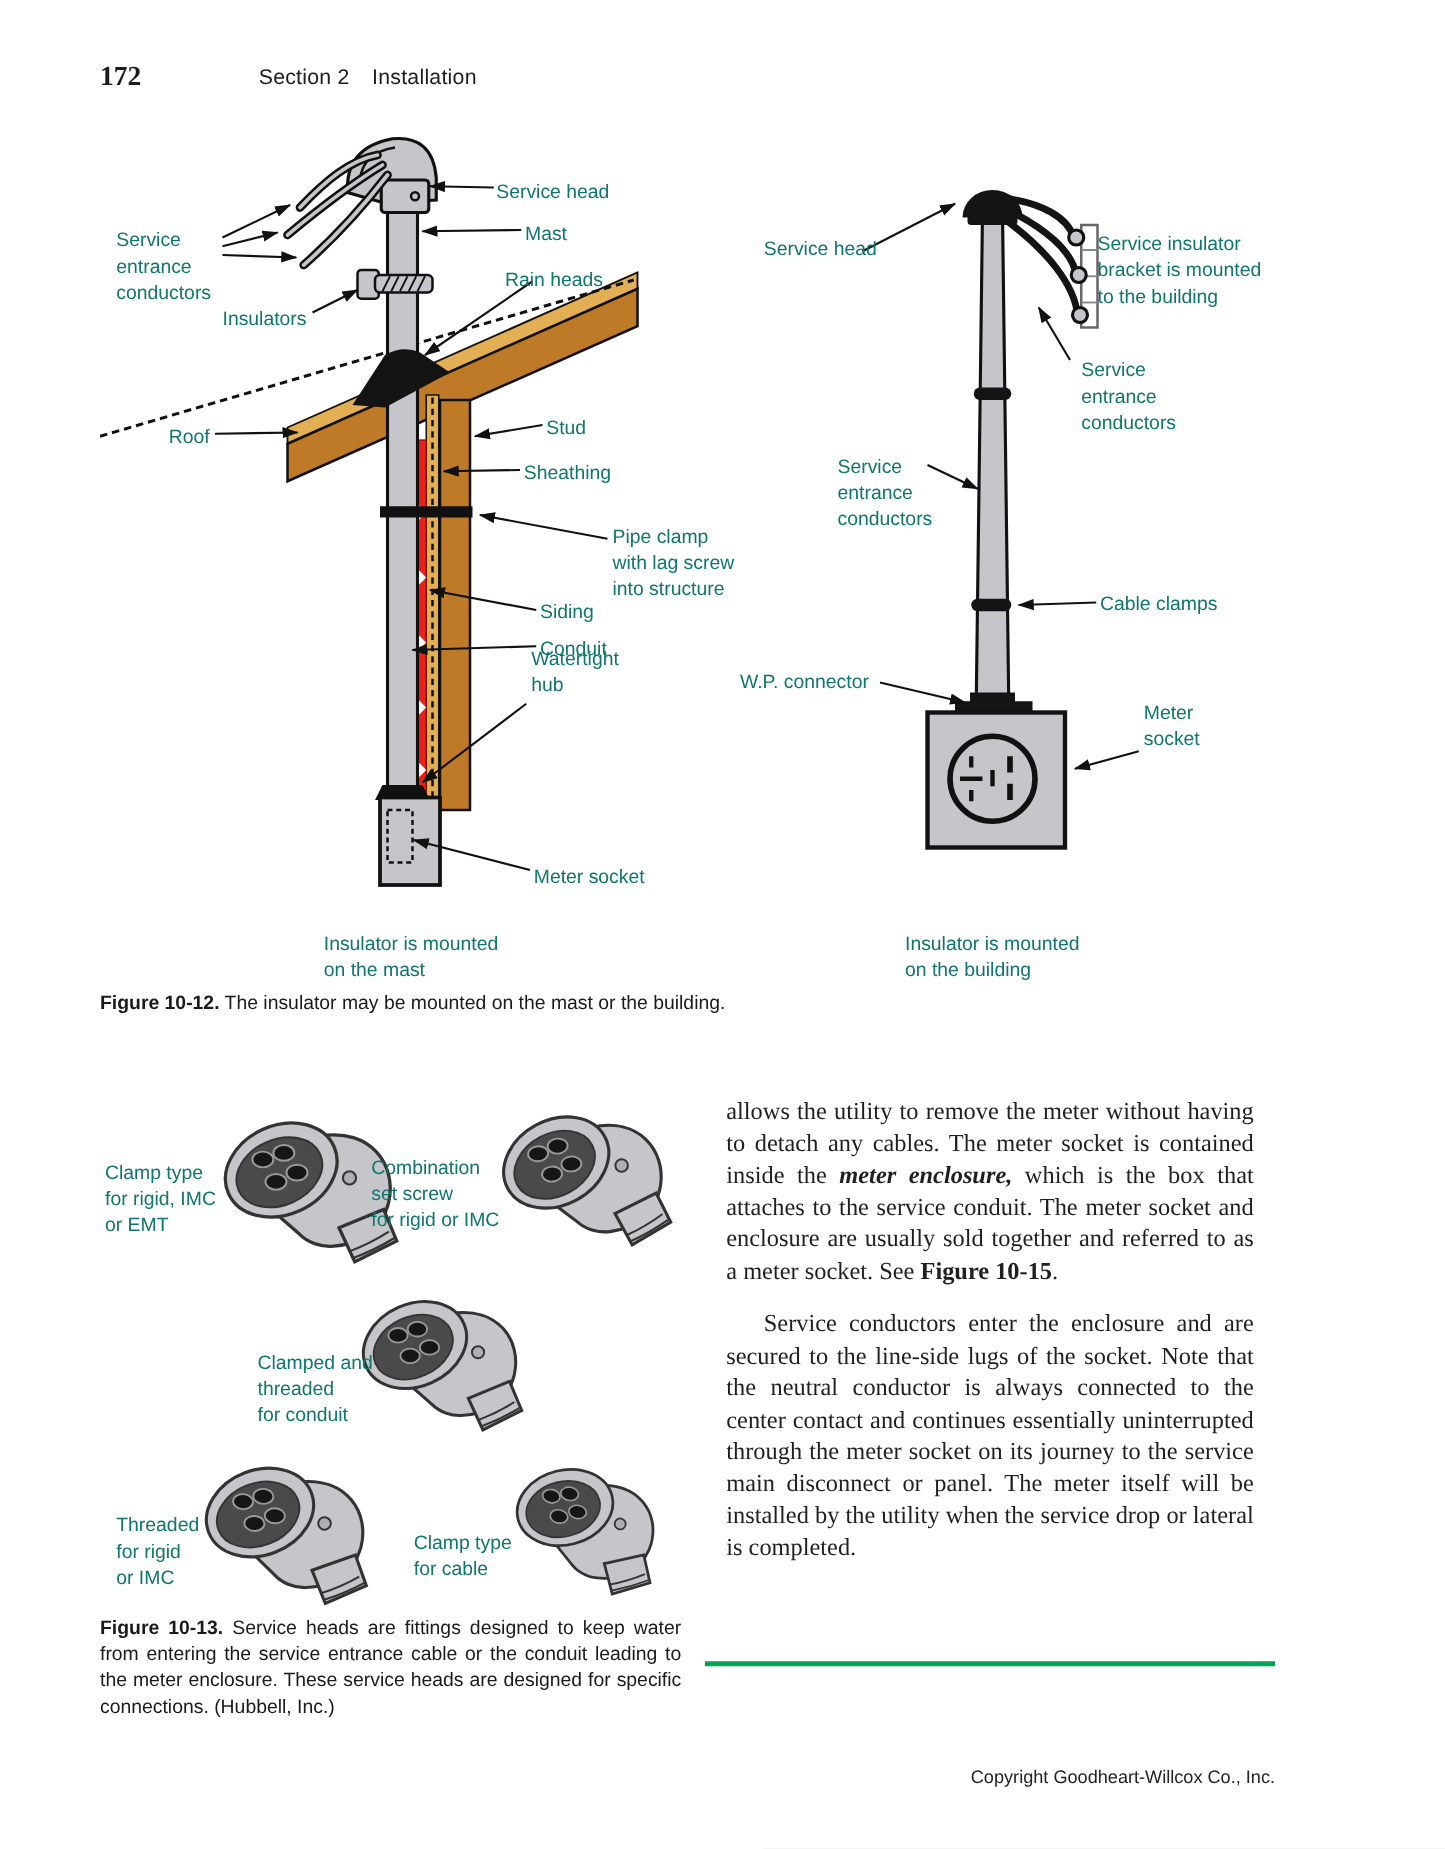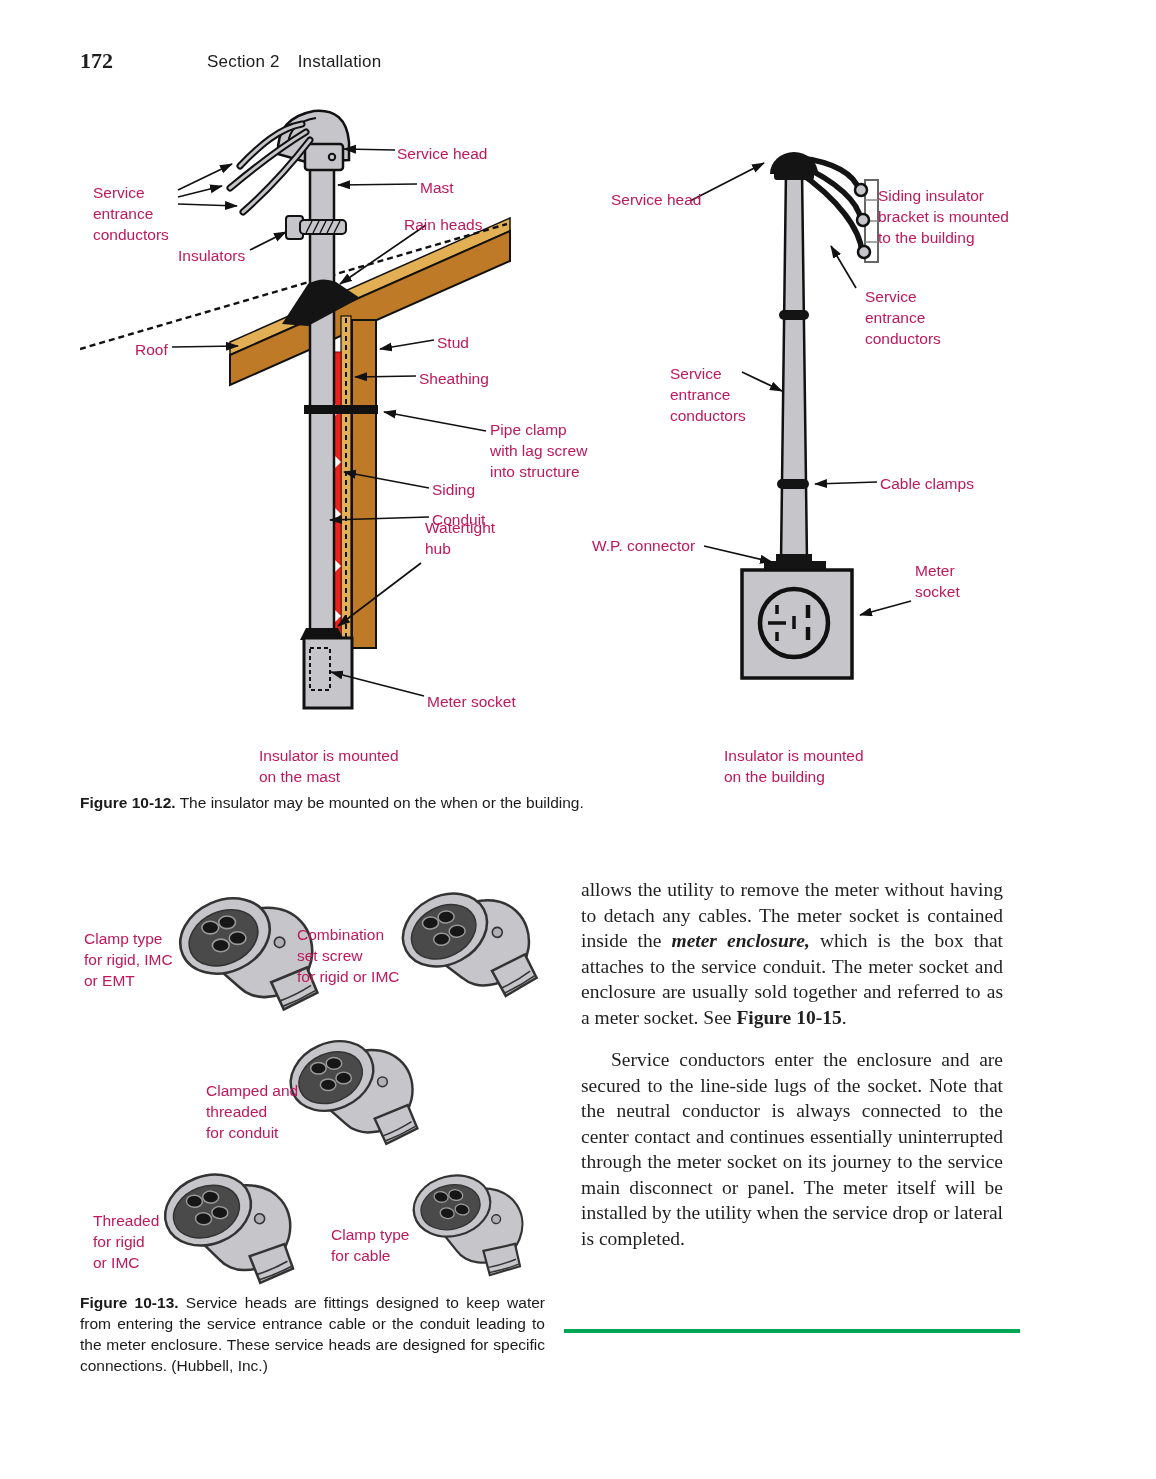--- a/index.html
+++ b/index.html
@@ -8,21 +8,21 @@
     font-family:"Liberation Sans",sans-serif;color:#1c1c1c;overflow:hidden;
     margin:0 auto;
   }
   .abs{position:absolute;}
   
   .pagenum{font-family:"Liberation Serif",serif;font-weight:bold;font-size:22px;}
   .running-head{font-family:Liberation Sans, sans-serif;font-size:17px;letter-spacing:.2px;}
   .running-head .sec{margin-right:18px;}
   
   .dlabel{
-    font-size:15.5px;line-height:21px;white-space:pre-line;color:#be185d;
+    font-size:15.5px;line-height:21px;white-space:pre-line;color:#0f766e;
   }
   
   .caption{
     font-size:15.5px;line-height:21px;color:#1a1a1a;text-align:justify;
   }
   .cap-lead{font-weight:bold;}
   
   .bodycol{
     font-family:"Liberation Serif",serif;font-size:19.5px;line-height:25.5px;
     color:#1f1f1f;text-align:justify;
@@ -212,38 +212,38 @@
       <line x1="110" y1="101" x2="184" y2="63" marker-end="url(#ah2)"></line>
       <line x1="276" y1="188" x2="251" y2="146" marker-end="url(#ah2)"></line>
       <line x1="162" y1="272" x2="202" y2="291" marker-end="url(#ah2)"></line>
       <line x1="297" y1="382" x2="235" y2="384" marker-end="url(#ah2)"></line>
       <line x1="124" y1="446" x2="192" y2="462" marker-end="url(#ah2)"></line>
       <line x1="331" y1="501" x2="280" y2="515" marker-end="url(#ah2)"></line>
     </g>
   </svg>
 
   <div class="abs dlabel" style="left:611px;top:189px">Service head</div>
-  <div class="abs dlabel" style="left:878px;top:185px">Siding insulator
+  <div class="abs dlabel" style="left:878px;top:185px">Service insulator
 bracket is mounted
 to the building</div>
   <div class="abs dlabel" style="left:865px;top:286px">Service
 entrance
 conductors</div>
   <div class="abs dlabel" style="left:670px;top:363px">Service
 entrance
 conductors</div>
   <div class="abs dlabel" style="left:880px;top:473px">Cable clamps</div>
   <div class="abs dlabel" style="left:592px;top:535px">W.P. connector</div>
   <div class="abs dlabel" style="left:915px;top:560px">Meter
 socket</div>
   <div class="abs dlabel" style="left:724px;top:745px">Insulator is mounted
 on the building</div>
 
   <div class="abs caption" style="left:80px;top:792px;width:640px">
-    <span class="cap-lead">Figure 10-12.</span><span> The insulator may be mounted on the when or the building.</span>
+    <span class="cap-lead">Figure 10-12.</span><span> The insulator may be mounted on the mast or the building.</span>
   </div>
 
   <svg class="abs" style="left:80px;top:858px" width="465" height="430" viewBox="0 0 465 430">
     <defs>
       <g id="fit">
         <path d="M30,-26 C68,-32 88,-4 82,24 C77,46 58,57 40,58 C30,59 20,55 14,49 L-10,28 Z" fill="#C6C6CA" stroke="#333" stroke-width="2.5"></path>
         <path d="M44,44 L78,30 L88,54 L56,70 Z" fill="#C6C6CA" stroke="#333" stroke-width="2.5"></path>
         <path d="M52,62 Q68,56 82,47" fill="none" stroke="#333" stroke-width="1.6"></path>
         <path d="M55,67 Q71,61 86,52" fill="none" stroke="#333" stroke-width="1.6"></path>
         <ellipse cx="0" cy="0" rx="44" ry="34" transform="rotate(-24)" fill="#C6C6CA" stroke="#333" stroke-width="2.5"></ellipse>
@@ -281,14 +281,15 @@
     <span class="cap-lead">Figure 10-13.</span><span> Service heads are fittings designed to keep water from entering the service entrance cable or the conduit leading to the meter enclosure. These service heads are designed for specific connections. (Hubbell, Inc.)</span>
   </div>
 
   <div class="abs bodycol" style="left:564px;top:860px;width:456px">
     <p><span>allows the utility to remove the meter without having to detach any cables. The meter socket is contained inside the </span><span class="term-bi">meter enclosure,</span><span> which is the box that attaches to the service conduit. The meter socket and enclosure are usually sold together and referred to as a meter socket. See </span><span class="figref">Figure 10-15</span><span>.</span></p>
     <p class="indent">Service conductors enter the enclosure and are secured to the line-side lugs of the socket. Note that the neutral conductor is always connected to the center contact and continues essentially uninterrupted through the meter socket on its journey to the service main disconnect or panel. The meter itself will be installed by the utility when the service drop or lateral is completed.</p>
   </div>
 
   <div class="abs defrule" style="left:564px;top:1329px;width:456px;background:#00A651"></div>
 
+  <div class="abs copyright" style="left:564px;top:1414px;width:456px">Copyright Goodheart-Willcox Co., Inc.</div>
 
 </div>
 
 </body></html>

